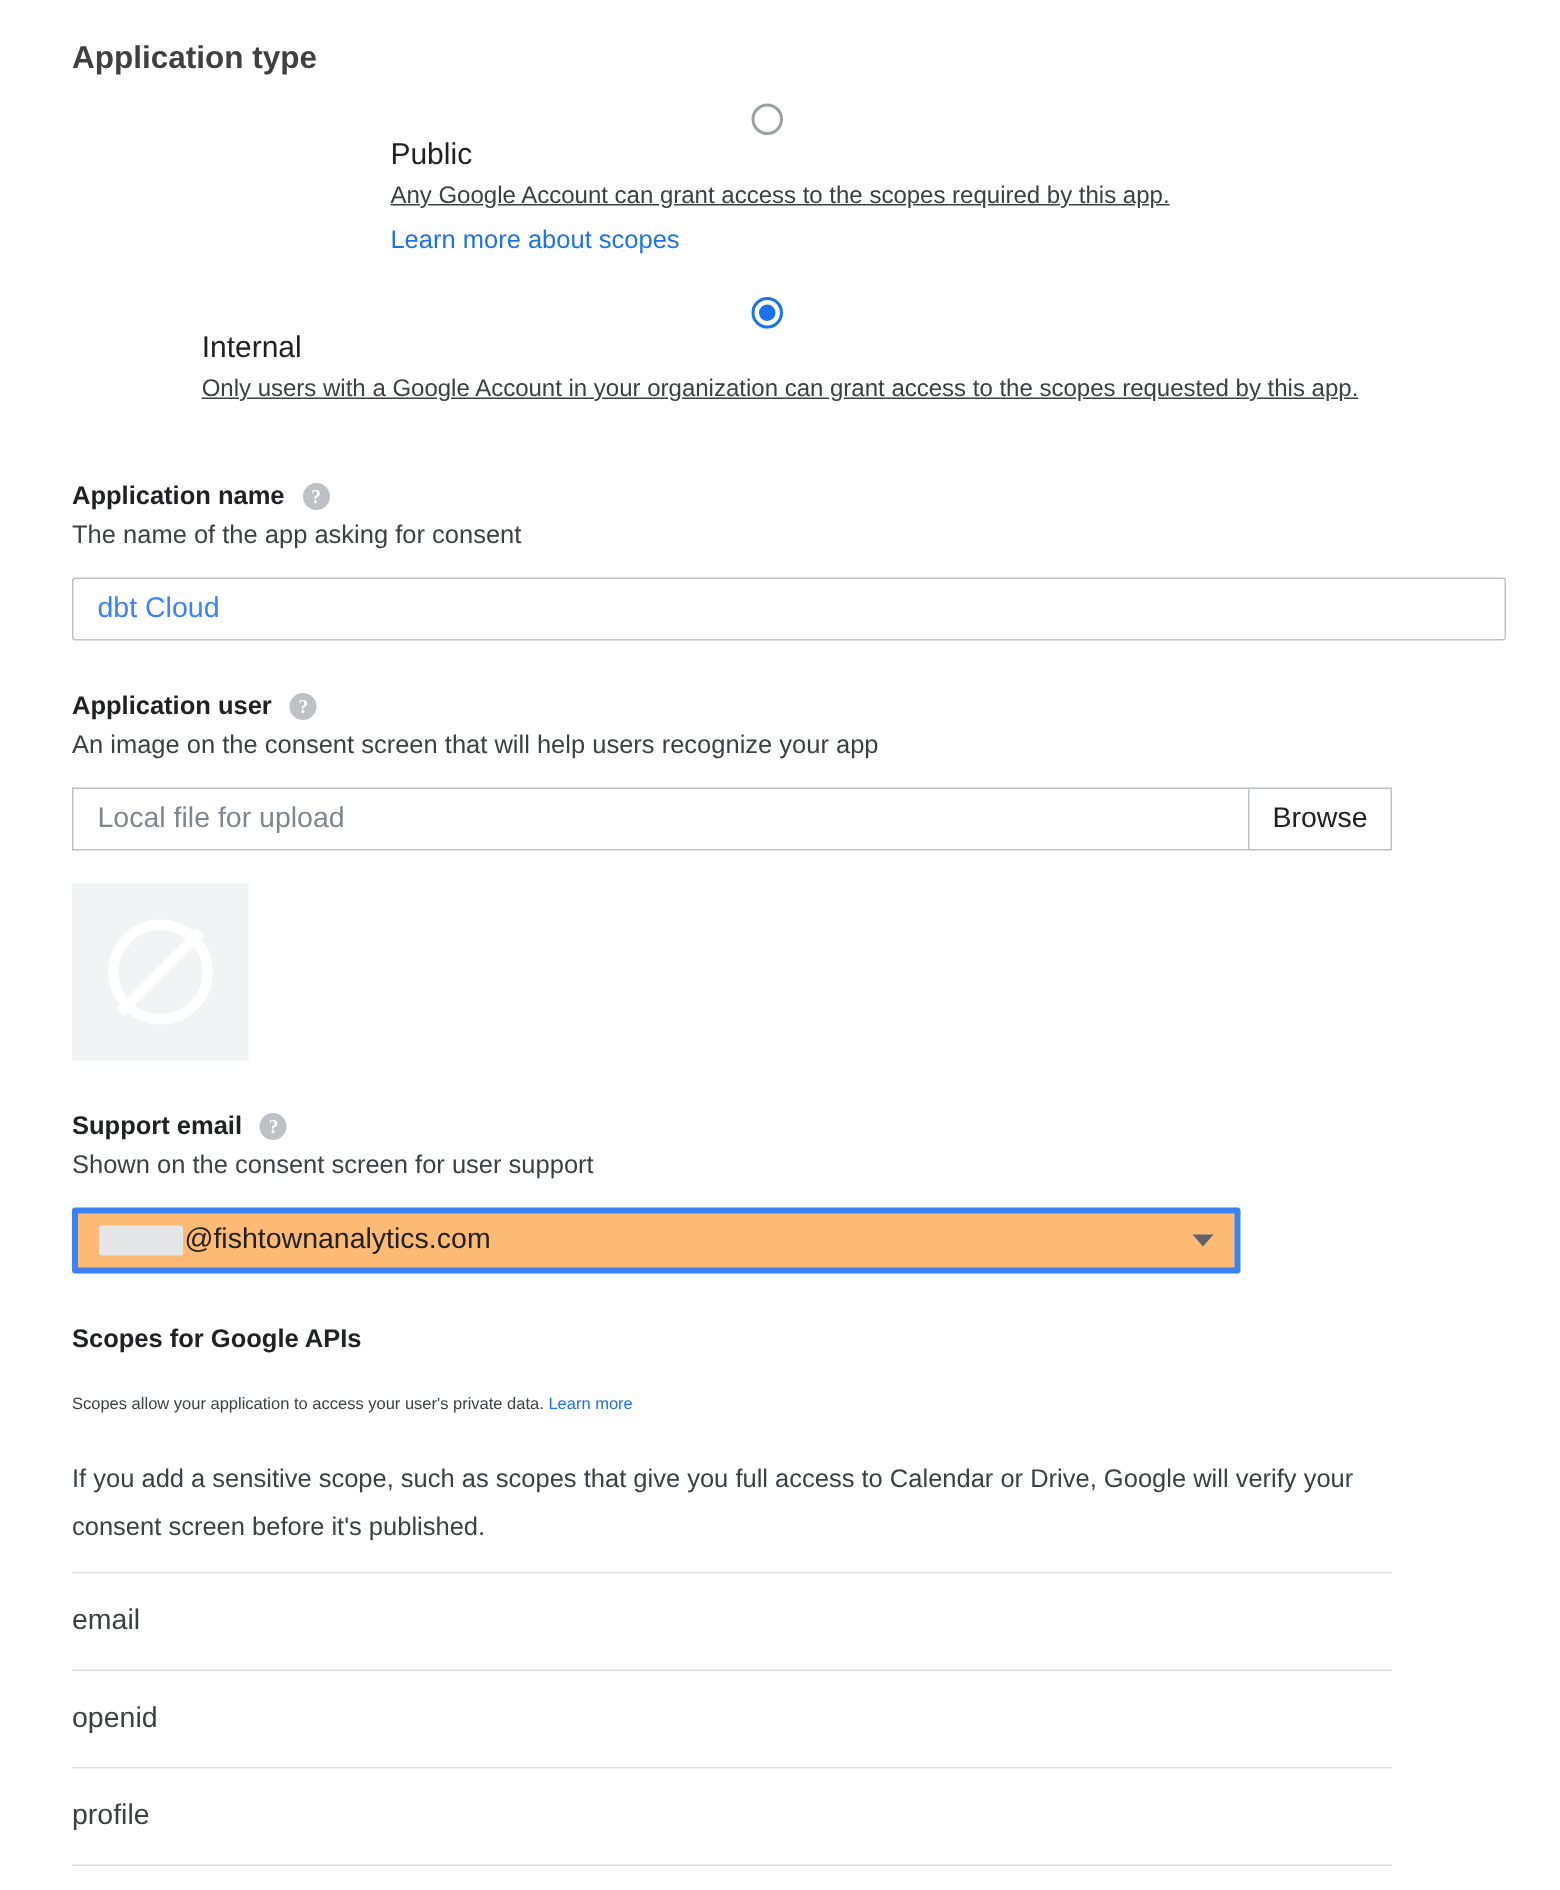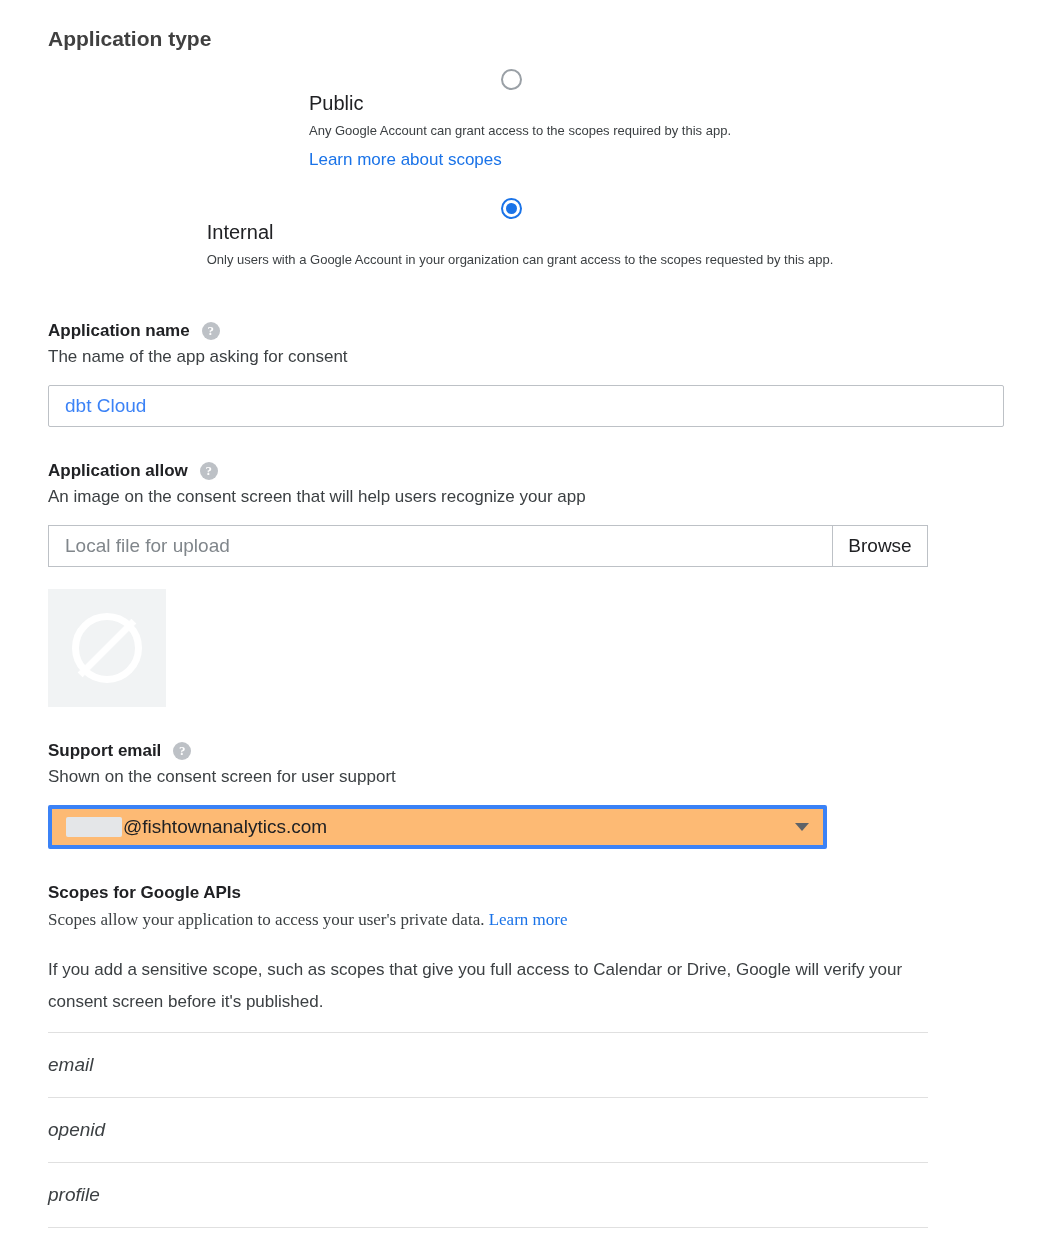--- a/index.html
+++ b/index.html
@@ -66,24 +66,25 @@
   }
   .radio-text {
     flex: 1 1 auto;
   }
   .radio-label {
     font-size: 20px;
     line-height: 26px;
     color: #202124;
   }
   .radio-desc {
-    font-size: 13px;
+    font-size: 16px;
     line-height: 30px;
     color: #3c4043;
     max-width: 880px;
+    text-decoration: underline;
   }
   .link {
     color: #1a73e8;
     text-decoration: none;
     cursor: pointer;
   }
   .learn-more-line {
     font-size: 17px;
     line-height: 28px;
   }
@@ -232,46 +233,45 @@
     width: 0;
     height: 0;
     border-left: 7px solid transparent;
     border-right: 7px solid transparent;
     border-top: 8px solid #5f6368;
   }
 
   
   .scopes-block { margin-top: 34px; }
   .scopes-desc {
-    font-size: 17px;
-    color: #3c4043;
-    margin-top: 4px;
+    font-size: 11px;
+    color: #3c4043;
+    margin-top: 20px;
     line-height: 26px;
-    font-family: Liberation Serif, serif;
   }
   .scopes-note {
     font-size: 17px;
     color: #3c4043;
     margin-top: 21px;
     line-height: 32px;
     max-width: 890px;
   }
   .scope-table {
     margin-top: 14px;
     width: 880px;
     border-collapse: collapse;
   }
   .scope-table td {
     border-top: 1px solid #e0e0e0;
     height: 64px;
     font-size: 19px;
     color: #3c4043;
     padding: 0;
   }
-  .scope-cell-pad { padding-left: 80px; font-style: italic; }
+  .scope-cell-pad { padding-left: 80px; }
   .scope-table tr:last-child td { border-bottom: 1px solid #e0e0e0; }
 </style>
 </head>
 <body>
 
 <div class="page">
 
   <h2 class="section-title">Application type</h2>
 
   <div class="radio-group">
@@ -299,21 +299,21 @@
     <div class="field-label-row">
       <span class="field-label">Application name</span>
       <span class="help-icon">?</span>
     </div>
     <div class="field-sub">The name of the app asking for consent</div>
     <input class="text-input" value="dbt Cloud" style="">
   </div>
 
   <div class="field-block">
     <div class="field-label-row">
-      <span class="field-label">Application allow</span>
+      <span class="field-label">Application user</span>
       <span class="help-icon">?</span>
     </div>
     <div class="field-sub">An image on the consent screen that will help users recognize your app</div>
     <div class="upload-row">
       <div class="upload-field">Local file for upload</div>
       <div class="browse-btn">Browse</div>
     </div>
     <div class="thumb">
       <span class="no-symbol"></span>
     </div>

